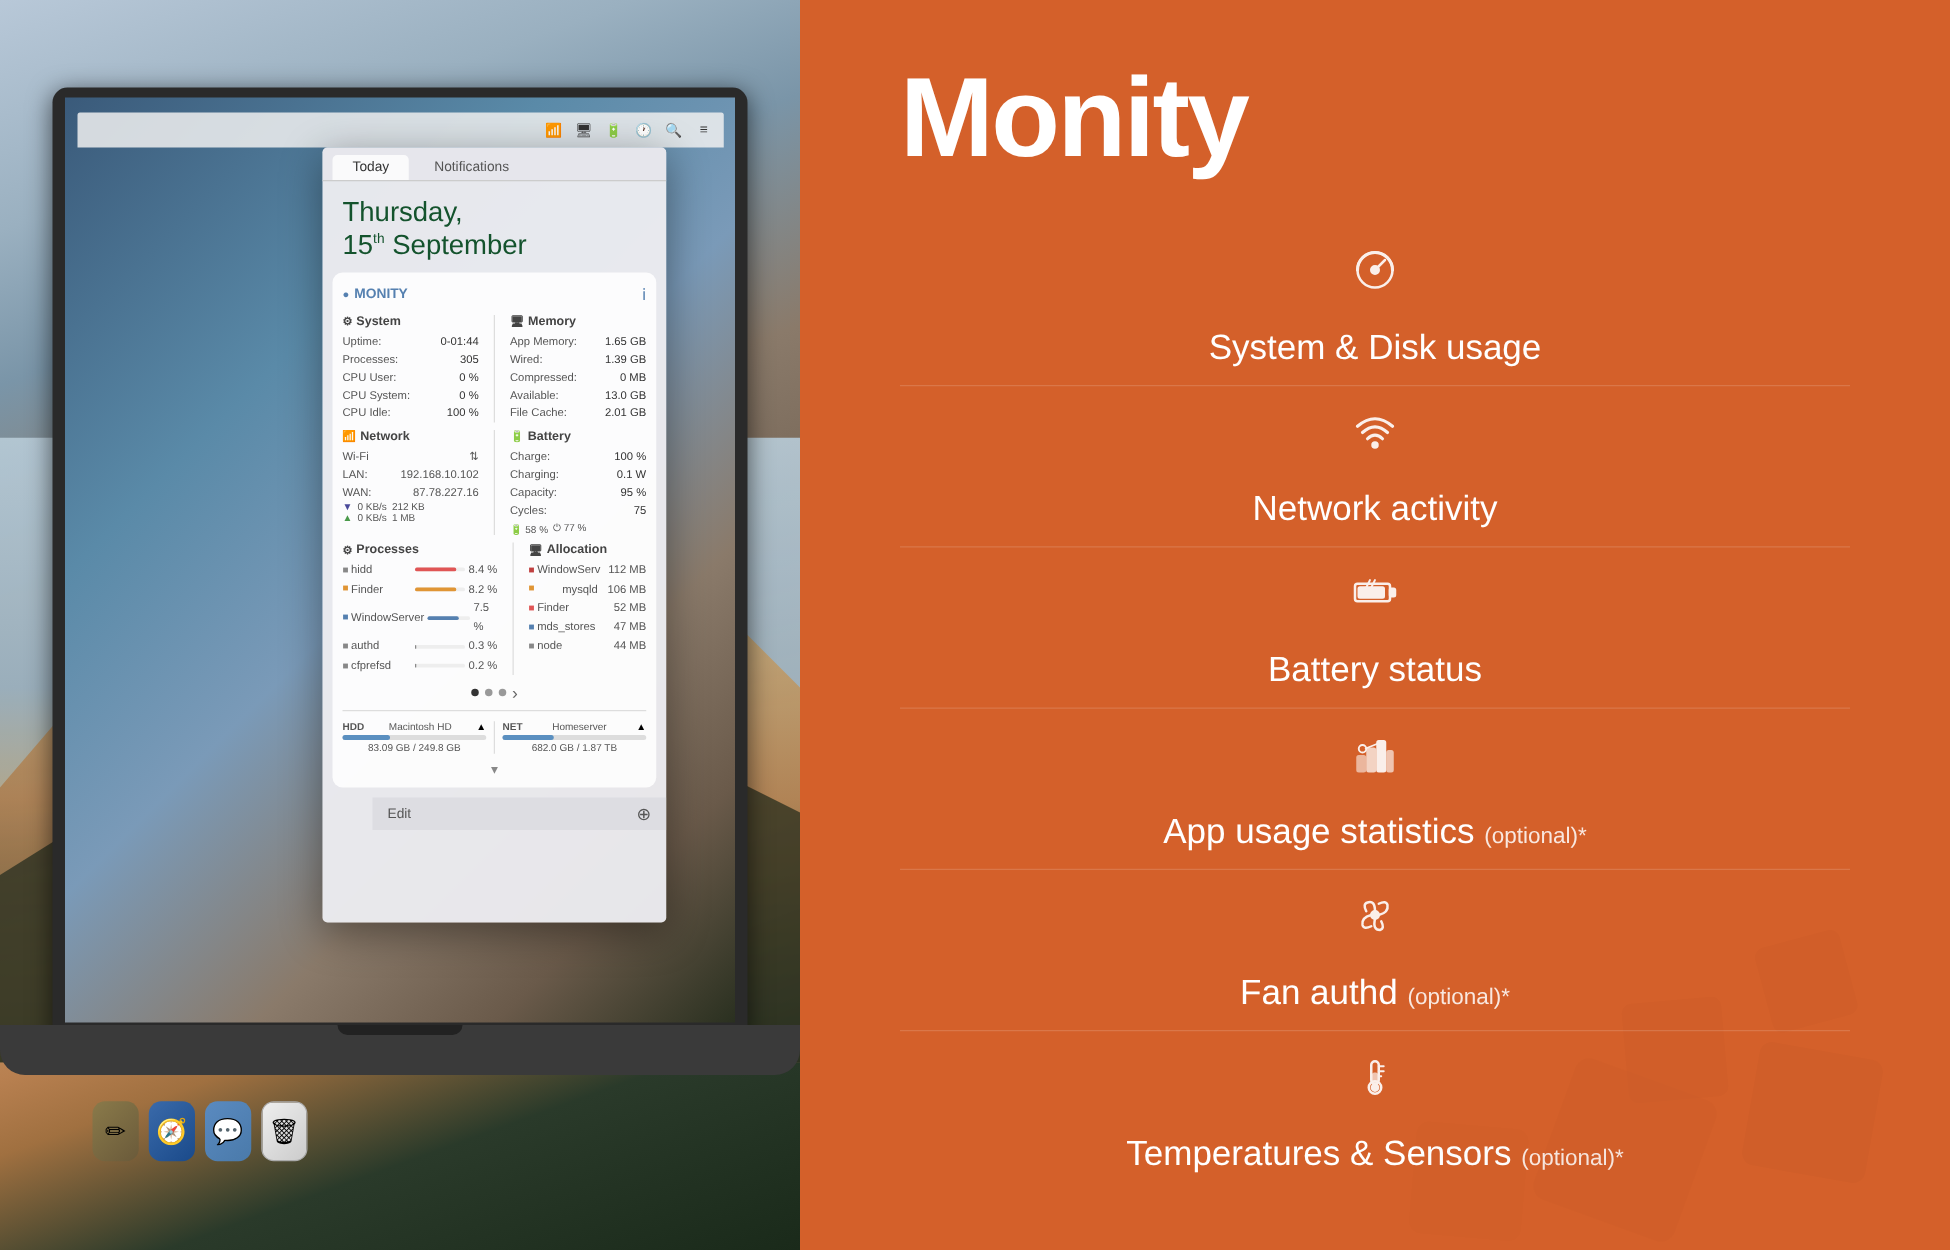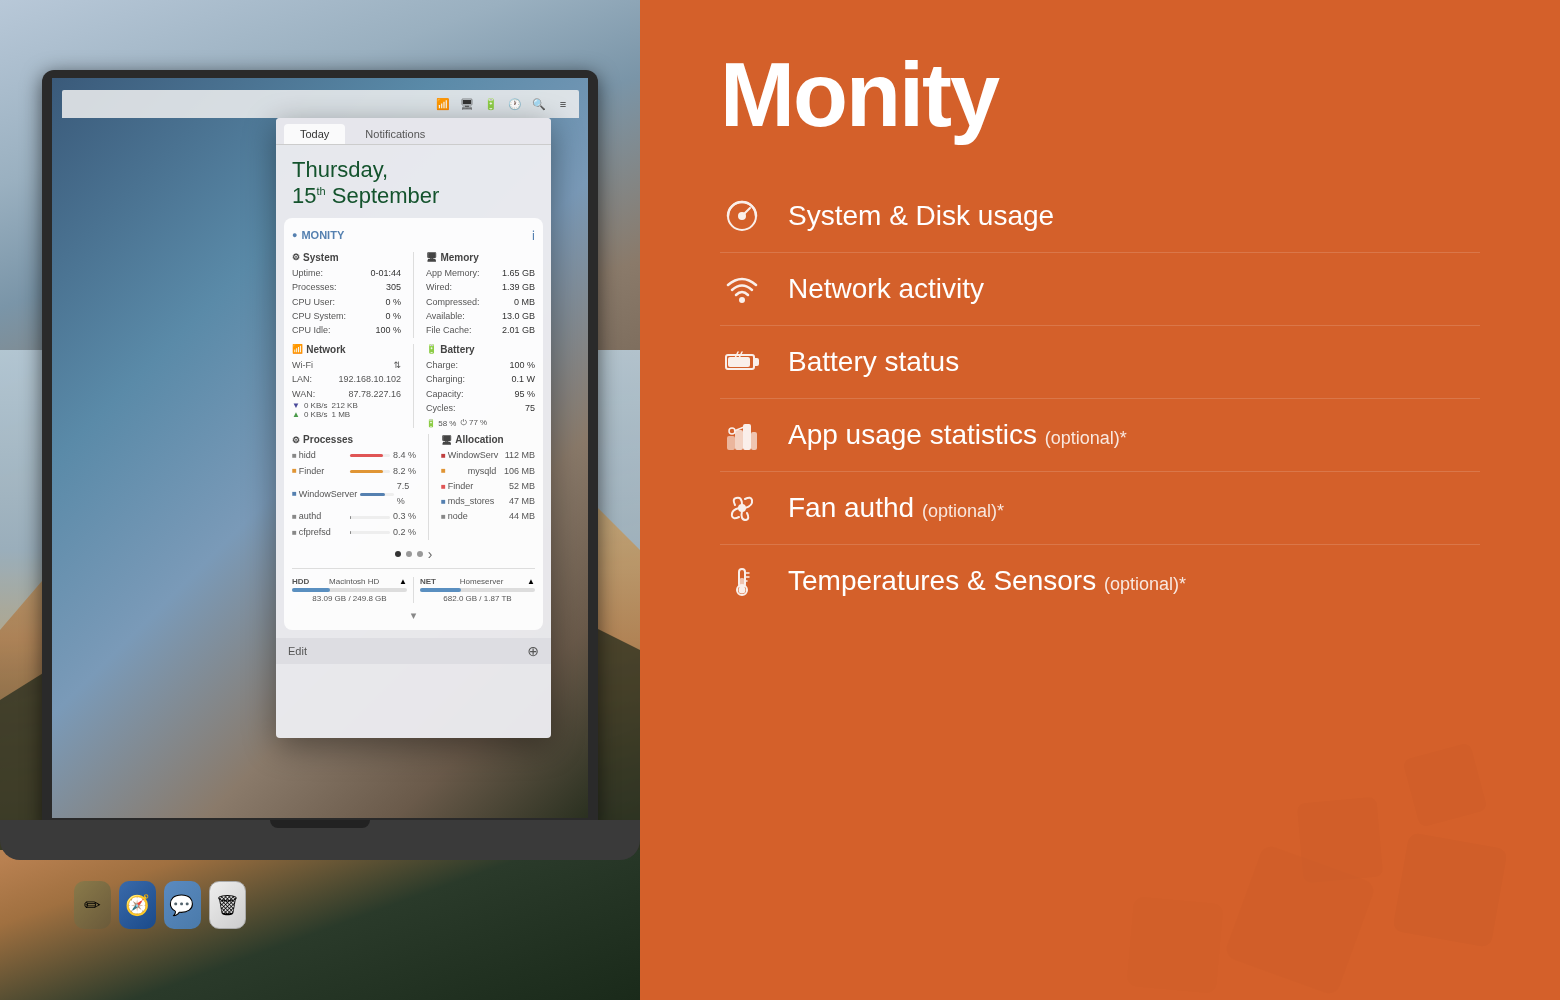--- a/index.html
+++ b/index.html
@@ -65,21 +65,21 @@
       align-items: center;
       justify-content: center;
       font-size: 11px;
       color: #333;
     }
 
     
     .notification-panel {
       position: absolute;
       top: 118px;
-      left: 276px;
+      left: 258px;
       width: 275px;
       height: 620px;
       background: rgba(235, 235, 240, 0.97);
       border-radius: 4px;
       box-shadow: 0 8px 32px rgba(0,0,0,0.4);
       overflow: hidden;
     }
 
     .nc-tabs {
       display: flex;
@@ -266,20 +266,21 @@
 
     
     .nc-bottom {
       background: rgba(220,220,225,0.9);
       padding: 5px 12px;
       display: flex;
       justify-content: space-between;
       align-items: center;
       font-size: 11px;
       color: #555;
+      margin-left: 40px;
     }
 
     
     .dock-area {
       position: absolute;
       bottom: 60px;
       left: 62px;
       width: 196px;
       height: 70px;
       display: flex;
@@ -381,20 +382,21 @@
       flex-direction: column;
       gap: 0;
     }
 
     .feature-item {
       display: flex;
       align-items: center;
       gap: 24px;
       padding: 14px 0;
       border-bottom: 1px solid rgba(255,255,255,0.15);
+      flex-direction: column;
     }
 
     .feature-item:last-child {
       border-bottom: none;
     }
 
     .feature-icon-wrap {
       width: 44px;
       height: 44px;
       display: flex;

